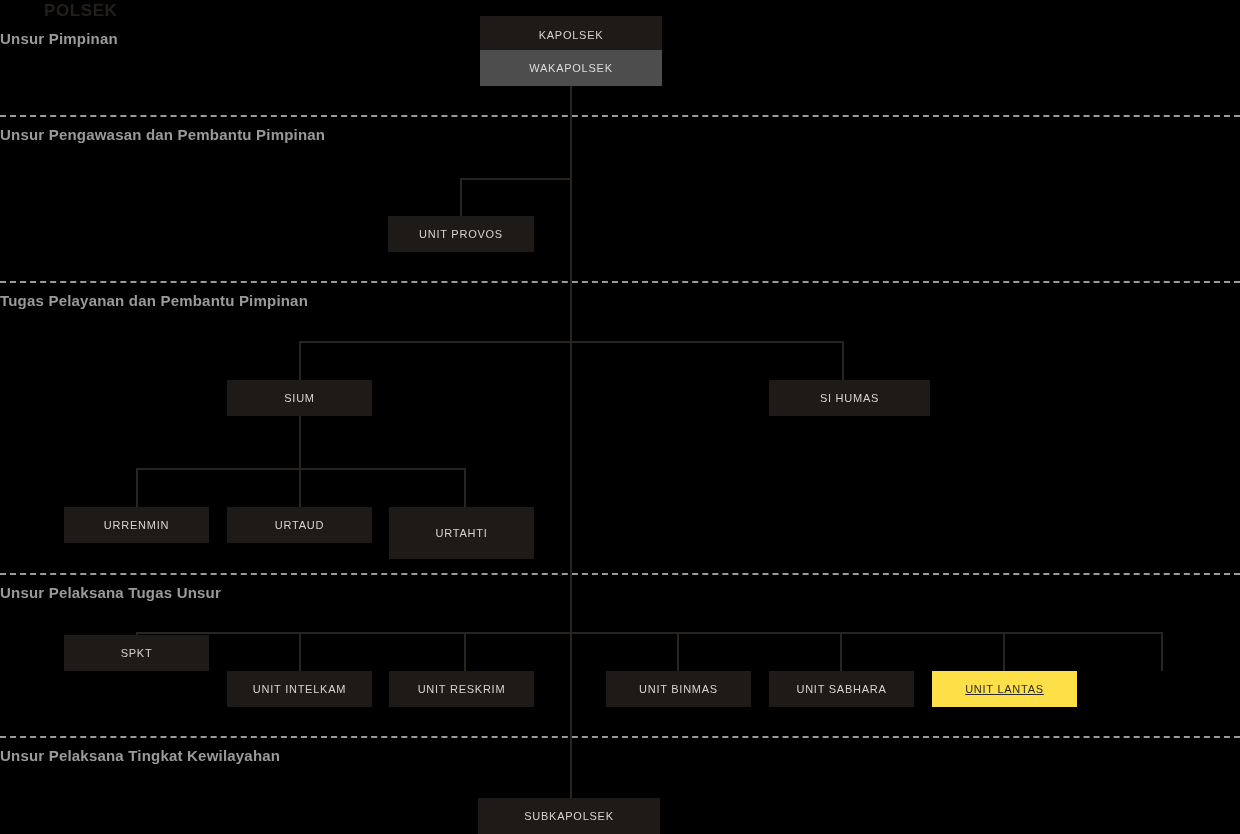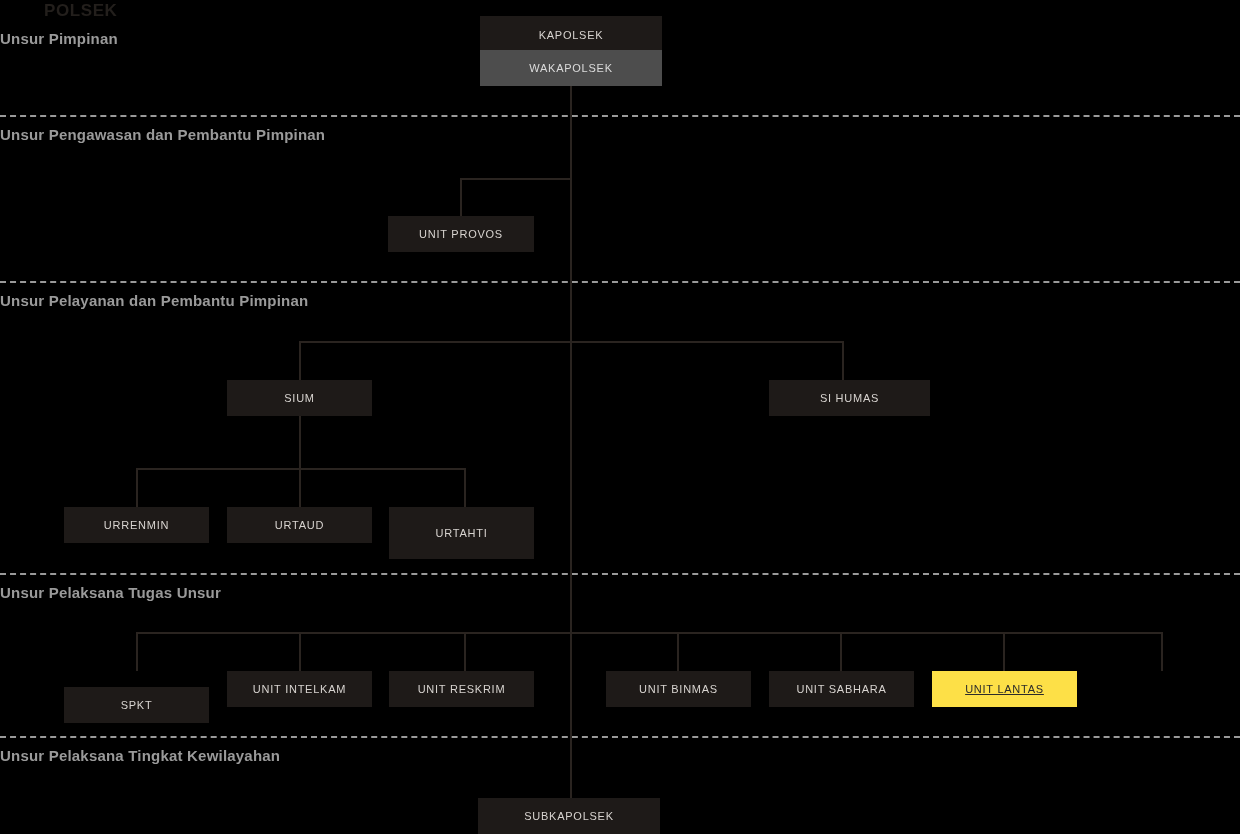--- a/index.html
+++ b/index.html
@@ -49,21 +49,21 @@
 </style>
 </head>
 <body>
 
 <div class="stage">
 
   <div class="chart-title">POLSEK</div>
 
   <div class="section-label" style="top:30px">Unsur Pimpinan</div>
   <div class="section-label" style="top:126px">Unsur Pengawasan dan Pembantu Pimpinan</div>
-  <div class="section-label" style="top:292px">Unsur Pelayanan dan Pembantu Pimpinan</div>
+  <div class="section-label" style="top:292px">Tugas Pelayanan dan Pembantu Pimpinan</div>
   <div class="section-label" style="top:584px">Unsur Pelaksana Tugas Unsur</div>
   <div class="section-label" style="top:747px">Unsur Pelaksana Tingkat Kewilayahan</div>
 
   <div class="divider" style="top:115px"></div>
   <div class="divider" style="top:281px"></div>
   <div class="divider" style="top:573px"></div>
   <div class="divider" style="top:736px"></div>
 
   <div class="ln v" style="left:570px;top:86px;height:712px"></div>
 
@@ -94,21 +94,21 @@
 
   <div class="node dark" style="left:388px;top:216px;width:146px;height:36px">UNIT PROVOS</div>
 
   <div class="node dark" style="left:227px;top:380px;width:145px;height:36px">SIUM</div>
   <div class="node dark" style="left:769px;top:380px;width:161px;height:36px">SI HUMAS</div>
 
   <div class="node dark" style="left:64px;top:507px;width:145px;height:36px">URRENMIN</div>
   <div class="node dark" style="left:227px;top:507px;width:145px;height:36px">URTAUD</div>
   <div class="node dark" style="left:389px;top:507px;width:145px;height:52px">URTAHTI</div>
 
-  <div class="node dark" style="left:64px;top:687px;width:145px;height:36px">SPKT</div>
+  <div class="node dark" style="left:64px;top:635px;width:145px;height:36px">SPKT</div>
   <div class="node dark" style="left:227px;top:671px;width:145px;height:36px">UNIT INTELKAM</div>
   <div class="node dark" style="left:389px;top:671px;width:145px;height:36px">UNIT RESKRIM</div>
   <div class="node dark" style="left:606px;top:671px;width:145px;height:36px">UNIT BINMAS</div>
   <div class="node dark" style="left:769px;top:671px;width:145px;height:36px">UNIT SABHARA</div>
   <div class="node light" style="left:932px;top:671px;width:145px;height:36px">UNIT LANTAS</div>
 
   <div class="node dark" style="left:478px;top:798px;width:182px;height:36px">SUBKAPOLSEK</div>
 
 </div>
 

